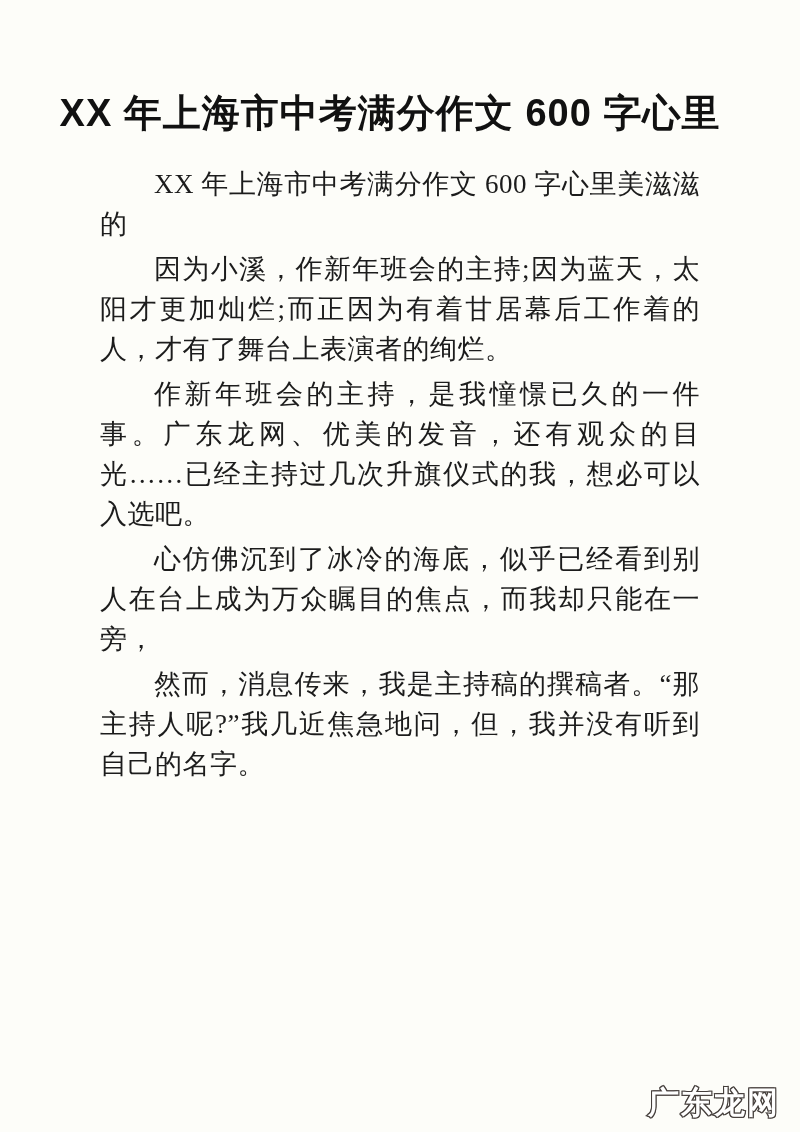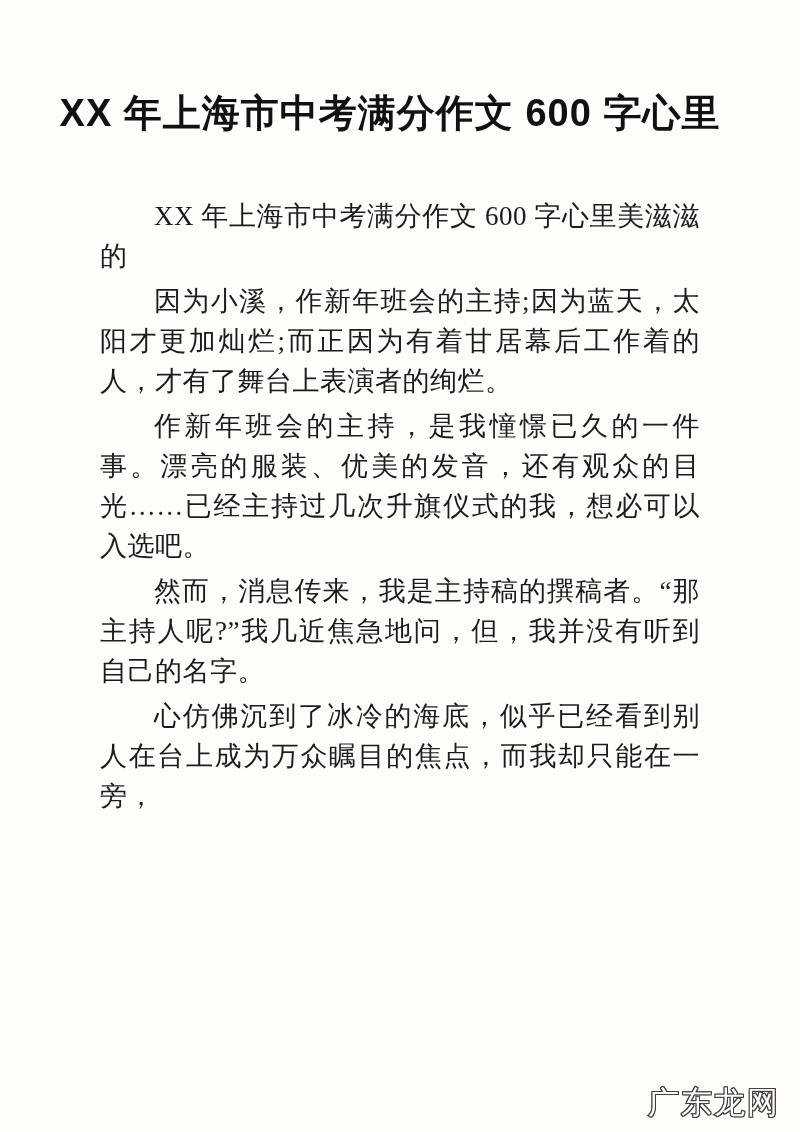--- a/index.html
+++ b/index.html
@@ -28,37 +28,37 @@
     font-weight: 700;
     font-size: 38px;
     line-height: 54px;
     color: #111111;
     letter-spacing: 1px;
   }
   .title-line {
     display: block;
   }
   .essay-body {
-    margin: 56px 100px 0 100px;
+    margin: 24px 100px 0 100px;
     width: 600px;
     font-size: 27px;
     line-height: 40px;
     text-align: justify;
     letter-spacing: 0.5px;
   }
   .essay-body p {
     margin: 0 0 5px 0;
     text-indent: 2em;
   }
   .watermark {
     position: absolute;
     right: 0px;
     bottom: 8px;
     font-family: "DejaVu Sans", "Liberation Sans", sans-serif;
-    font-weight: normal;
+    font-weight: bold;
     font-size: 31px;
     letter-spacing: 2px;
     color: #ffffff;
     -webkit-text-stroke: 2px #453f3c;
     paint-order: stroke fill;
     text-shadow:
       -1px -1px 0 #453f3c,
        1px -1px 0 #453f3c,
       -1px  1px 0 #453f3c,
        1px  1px 0 #453f3c;
@@ -69,20 +69,20 @@
 
 <div class="page">
 
   <h1 class="essay-title">
     <span class="title-line">XX 年上海市中考满分作文 600 字心里</span>
   </h1>
 
   <div class="essay-body">
     <p>XX 年上海市中考满分作文 600 字心里美滋滋的</p>
     <p>因为小溪，作新年班会的主持;因为蓝天，太阳才更加灿烂;而正因为有着甘居幕后工作着的人，才有了舞台上表演者的绚烂。</p>
-    <p>作新年班会的主持，是我憧憬已久的一件事。漂亮的服装、优美的发音，还有观众的目光……已经主持过几次升旗仪式的我，想必可以入选吧。</p>
+    <p>作新年班会的主持，是我憧憬已久的一件事。广东龙网、优美的发音，还有观众的目光……已经主持过几次升旗仪式的我，想必可以入选吧。</p>
+    <p>心仿佛沉到了冰冷的海底，似乎已经看到别人在台上成为万众瞩目的焦点，而我却只能在一旁，</p>
     <p>然而，消息传来，我是主持稿的撰稿者。“那主持人呢?”我几近焦急地问，但，我并没有听到自己的名字。</p>
-    <p>心仿佛沉到了冰冷的海底，似乎已经看到别人在台上成为万众瞩目的焦点，而我却只能在一旁，</p>
   </div>
 
   <div class="watermark">广东龙网</div>
 
 </div>
 
 </body></html>

